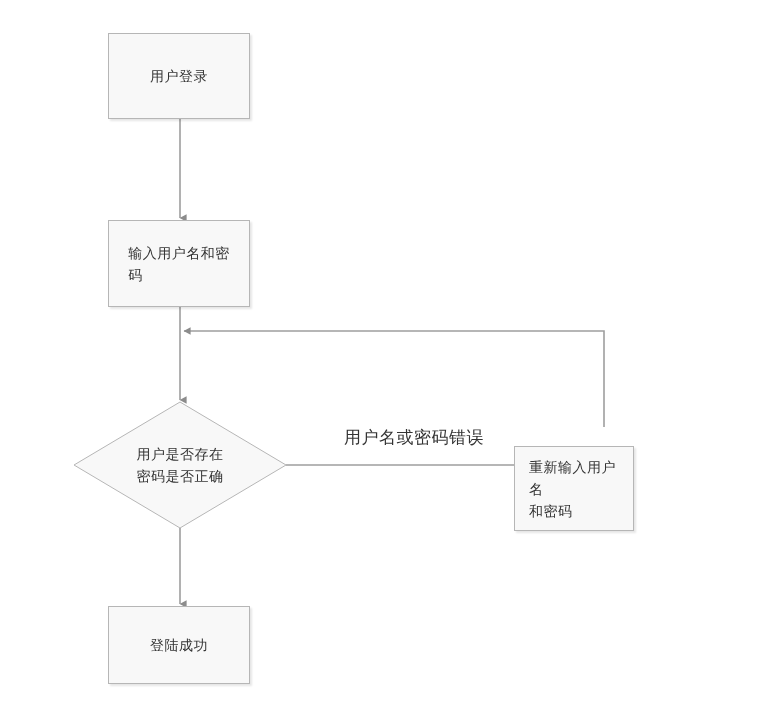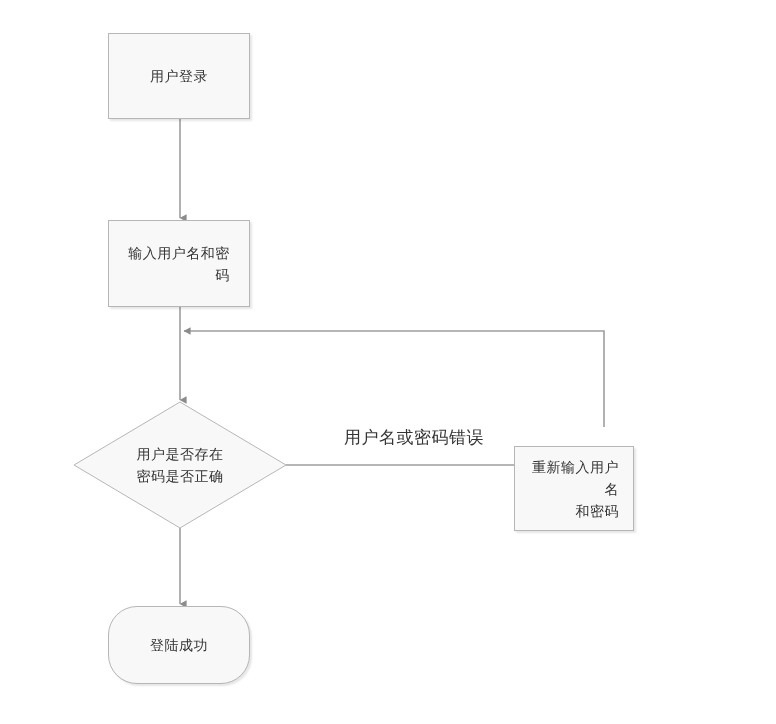--- a/index.html
+++ b/index.html
@@ -31,21 +31,21 @@
     height: 724px;
     pointer-events: none;
   }
 
   .node {
     position: absolute;
     box-sizing: border-box;
     display: flex;
     align-items: center;
     justify-content: center;
-    text-align: right;
+    text-align: left;
     color: #333333;
     font-size: 14px;
     line-height: 22px;
     letter-spacing: 0.5px;
   }
 
   .node-box {
     background: #f8f8f8;
     border: 1px solid #b6b6b6;
     box-shadow: 2px 2px 2px rgba(0,0,0,0.10);
@@ -121,19 +121,19 @@
   <div class="node node-box" style="left:108px; top:220px; width:142px; height:87px;">
     <span class="node-label">输入用户名和密
 码</span>
   </div>
 
   <div class="node node-box" style="left:514px; top:427px; width:120px; height:85px;margin-top:19px;">
     <span class="node-label">重新输入用户名
 和密码</span>
   </div>
 
-  <div class="node node-box" style="left:108px; top:606px; width:142px; height:78px;border-radius:29px;">
+  <div class="node node-box" style="left:108px; top:606px; width:142px; height:78px;">
     <span class="node-label">登陆成功</span>
   </div>
 
   <div class="edge-label" style="left:344px; top:429px;">用户名或密码错误</div>
 
 </div>
 
 </body></html>

